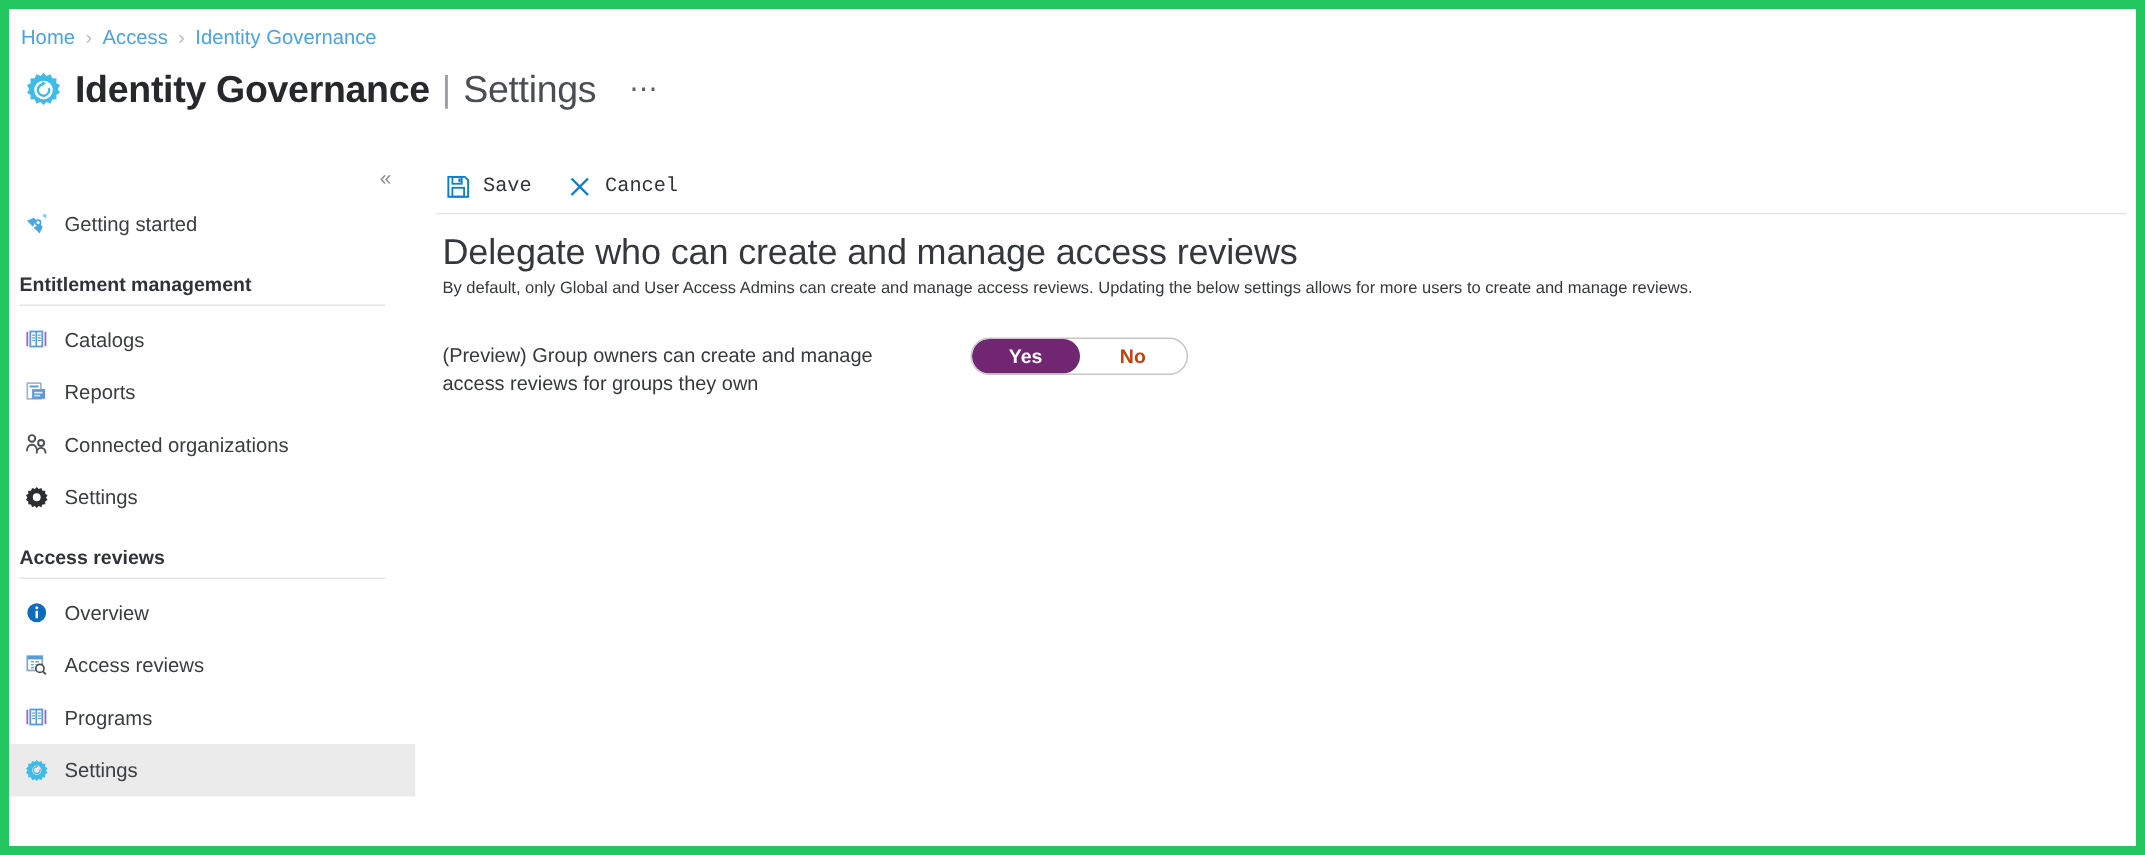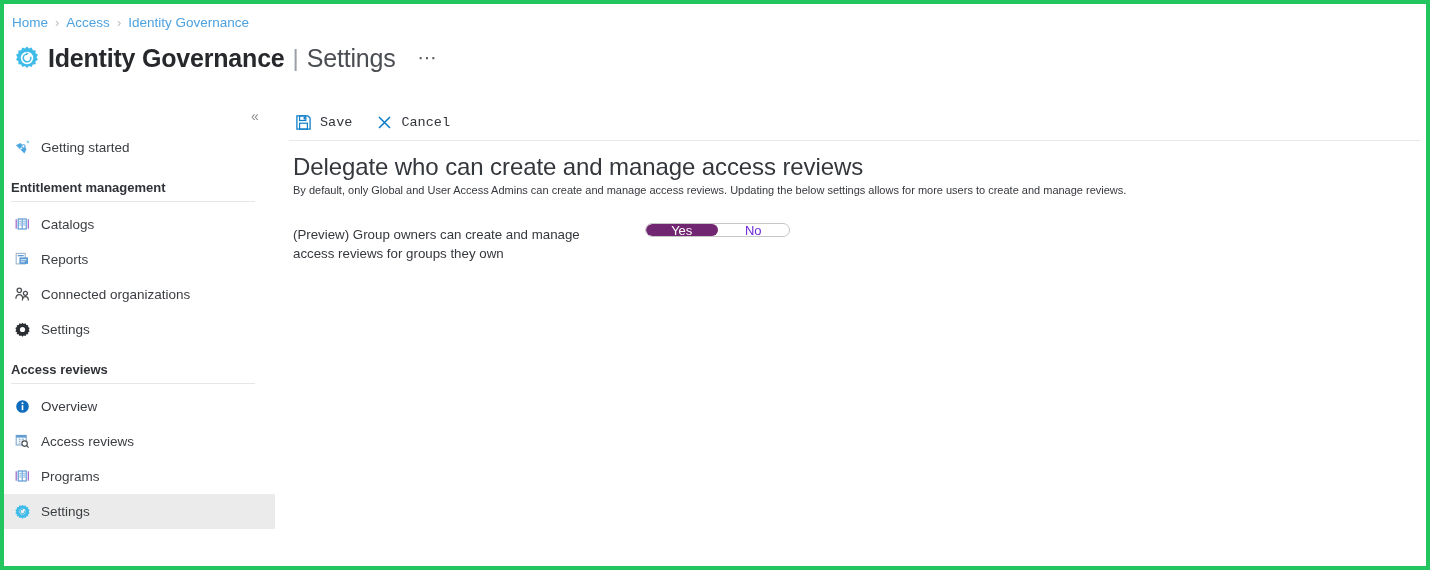--- a/index.html
+++ b/index.html
@@ -9,21 +9,21 @@
   }
   body {
     font-family: "Liberation Sans", sans-serif;
     -webkit-font-smoothing: antialiased;
   }
   #page {
     position: relative;
     width: 1430px;
     height: 570px;
     box-sizing: border-box;
-    border: 4px solid #22c55e;
+    border: 6px solid #22c55e;
     background: #ffffff;
     overflow: hidden;
     padding-left: 48px;
   }
 
   
   .breadcrumb {
     position: absolute;
     left: 8px;
     top: 8px;
@@ -235,37 +235,38 @@
     width: 330px;
     font-size: 13.3px;
     color: #35383d;
     line-height: 19px;
     padding-top: 2px;
   }
   .toggle {
     display: flex;
     align-items: flex-start;
     width: 145px;
-    height: 14px;
+    height: 25px;
     border: 1px solid #c6c6c6;
     border-radius: 13px;
     background: #ffffff;
     box-sizing: border-box;
     cursor: pointer;
     overflow: hidden;
     flex: none;
+    font-weight: bold;
   }
   .toggle-opt {
     flex: 1;
     height: 100%;
     display: flex;
     align-items: center;
     justify-content: center;
     font-size: 13px;
-    color: #6d28d9;
+    color: #c2410c;
     box-sizing: border-box;
   }
   .toggle-opt.on {
     background: #702670;
     color: #ffffff;
     border-radius: 13px;
   }
 </style>
 </head>
 <body>

